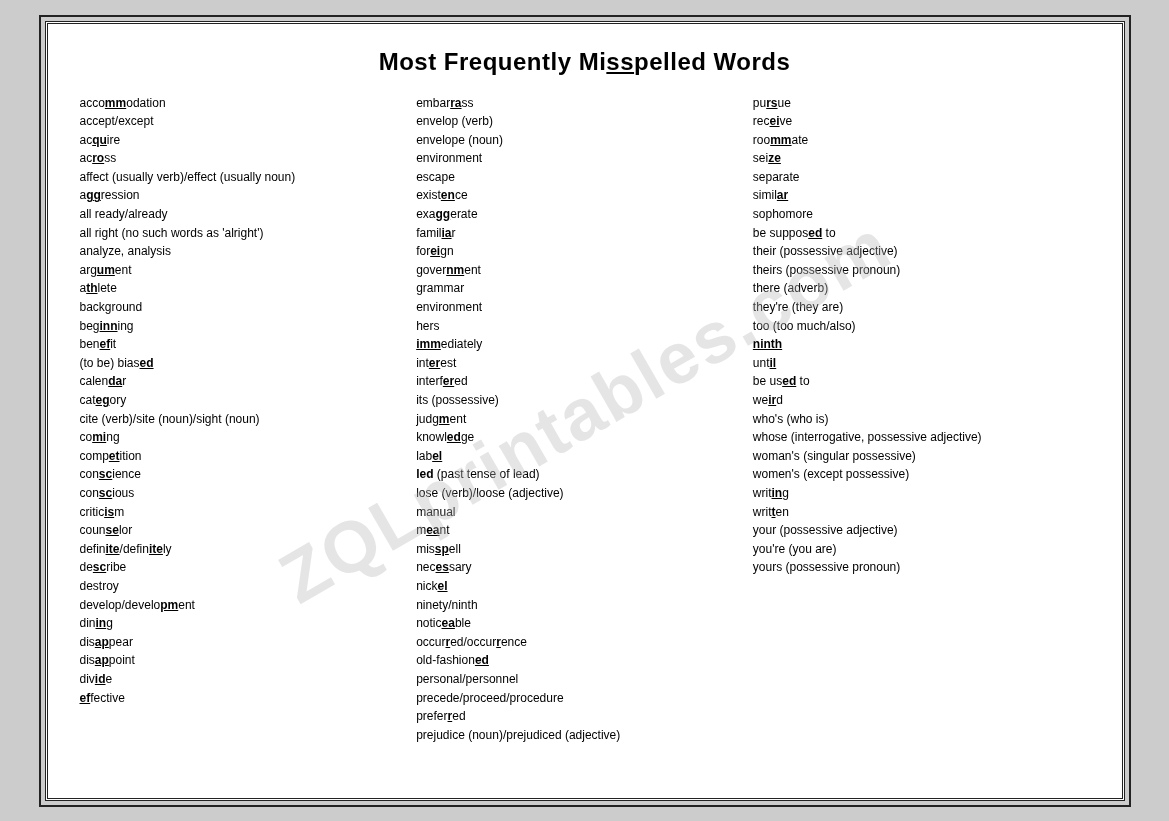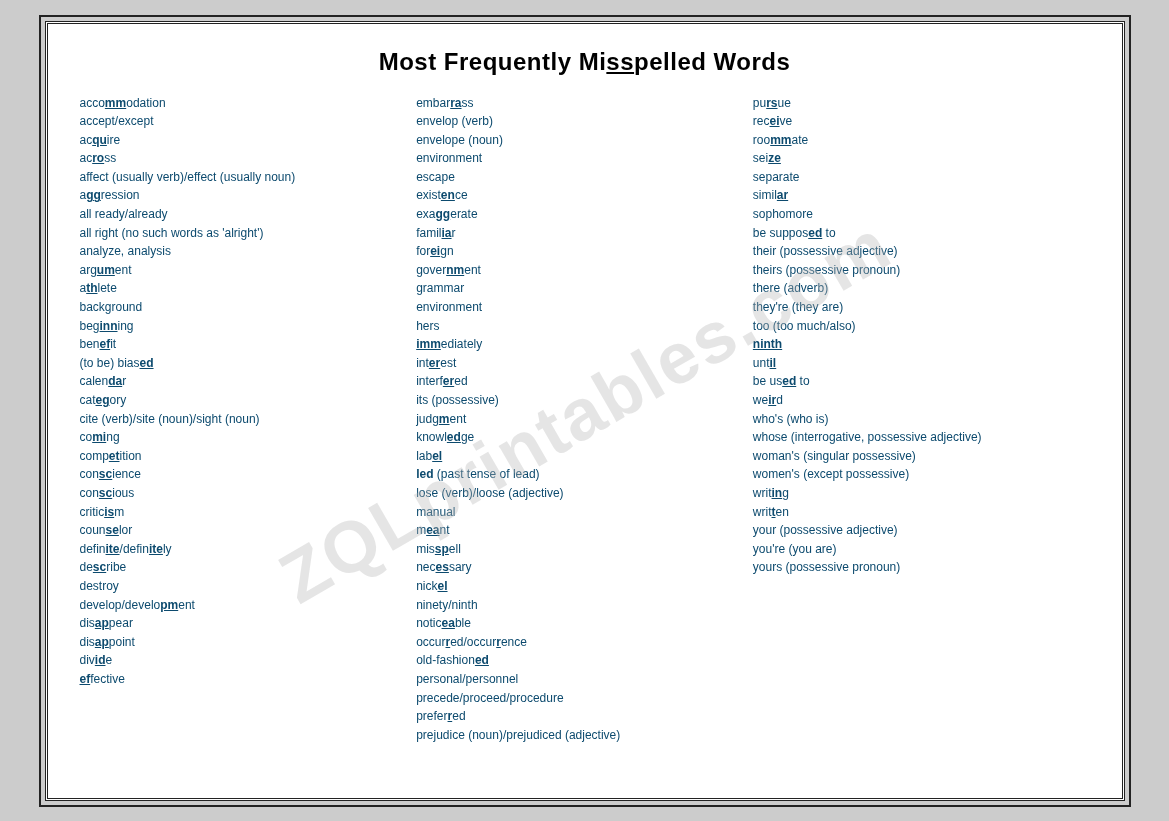--- a/index.html
+++ b/index.html
@@ -33,21 +33,21 @@
     }
     .columns {
       display: flex;
       gap: 0;
       align-items: flex-start;
     }
     .col {
       flex: 1;
       font-size: 12px;
       line-height: 1.55;
-      color: #0c4a6e;
+      color: #000000;
     }
     .col .word {
       display: block;
     }
     
     b { font-weight: bold; }
     u { text-decoration: underline; }
     .watermark {
       position: absolute;
       top: 50%;
@@ -94,20 +94,21 @@
       <span class="word">co<b><u>mi</u></b>ng</span>
       <span class="word">comp<b><u>et</u></b>ition</span>
       <span class="word">con<b><u>sc</u></b>ience</span>
       <span class="word">con<b><u>sc</u></b>ious</span>
       <span class="word">critic<b><u>is</u></b>m</span>
       <span class="word">coun<b><u>se</u></b>lor</span>
       <span class="word">defin<b><u>ite</u></b>/defin<b><u>ite</u></b>ly</span>
       <span class="word">de<b><u>sc</u></b>ribe</span>
       <span class="word">destroy</span>
       <span class="word">develop/develo<b><u>pm</u></b>ent</span>
+      <span class="word">din<b><u>in</u></b>g</span>
       <span class="word">dis<b><u>ap</u></b>pear</span>
       <span class="word">dis<b><u>ap</u></b>point</span>
       <span class="word">div<b><u>id</u></b>e</span>
       <span class="word"><b><u>ef</u></b>fective</span>
     </div>
 
     <div class="col">
       <span class="word">embar<b><u>ra</u></b>ss</span>
       <span class="word">envelop (verb)</span>
       <span class="word">envelope (noun)</span>

